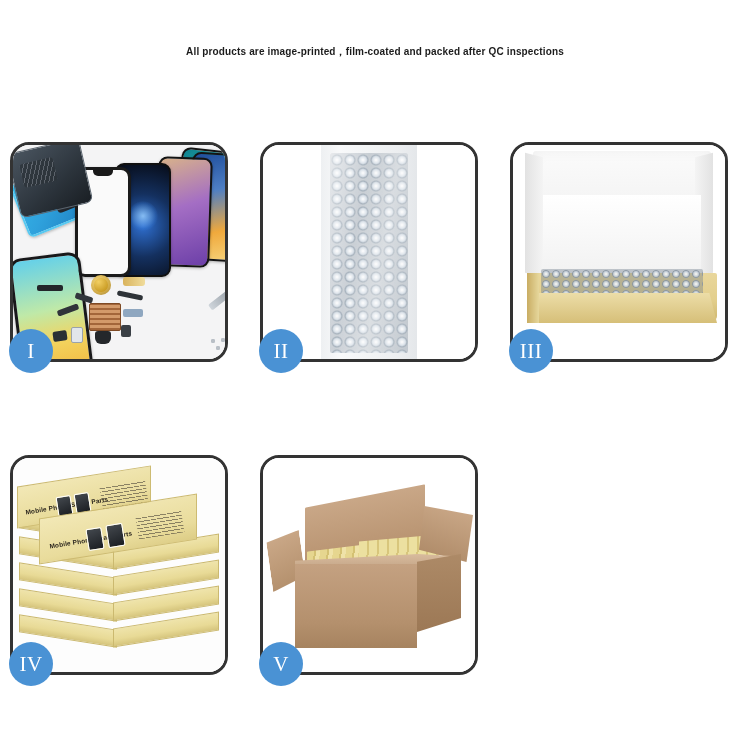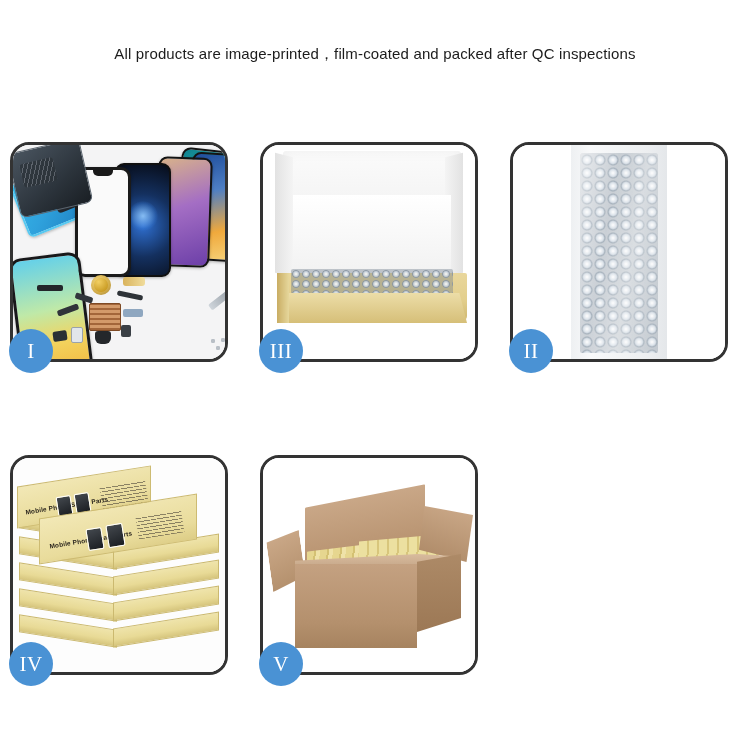--- a/index.html
+++ b/index.html
@@ -25,22 +25,22 @@
     font-size: 35px;
     font-weight: 700;
     letter-spacing: 1.6px;
     color: #141414;
     line-height: 1.05;
     margin: 0;
     white-space: nowrap;
   }
   #page-subtitle {
     font-family: "Liberation Sans", sans-serif;
-    font-size: 15px;
-    font-weight: 400;
+    font-size: 10px;
+    font-weight: 700;
     color: #1c1c1c;
     letter-spacing: 0.15px;
     margin: 11px 0 0 0;
     white-space: nowrap;
   }
 
   
   #panel-grid {
     position: absolute;
     top: 142px;
@@ -476,43 +476,43 @@
         <div class="part pt10"></div>
         <div class="tool"></div>
         <div class="screws"></div>
       </div>
     </div>
     <div class="badge">I</div>
   </div>
 
   <div class="panel">
     <div class="panel-inner">
+      <div class="scene p2-bg">
+        <div class="wrap-sleeve"></div>
+        <div class="bubbles"></div>
+        <div class="bubbles-sheen"></div>
+      </div>
+    </div>
+    <div class="badge">II</div>
+  </div>
+
+  <div class="panel">
+    <div class="panel-inner">
       <div class="scene p3-bg">
         <div class="p3-lid"></div>
         <div class="p3-lid-flapL"></div>
         <div class="p3-lid-flapR"></div>
         <div class="p3-foam"></div>
         <div class="p3-tray"></div>
         <div class="p3-wrapped"></div>
         <div class="p3-tray-front"></div>
         <div class="p3-tray-edgeL"></div>
       </div>
     </div>
     <div class="badge">III</div>
-  </div>
-
-  <div class="panel">
-    <div class="panel-inner">
-      <div class="scene p2-bg">
-        <div class="wrap-sleeve"></div>
-        <div class="bubbles"></div>
-        <div class="bubbles-sheen"></div>
-      </div>
-    </div>
-    <div class="badge">II</div>
   </div>
 
   <div class="panel">
     <div class="panel-inner">
       <div class="scene p4-bg">
         <div class="stack">
 
           <div class="sbox" style="left:6px;  top:60px;  width:96px; height:16px; transform: skewY(9deg);"></div>
           <div class="sbox" style="left:6px;  top:86px;  width:96px; height:16px; transform: skewY(9deg);"></div>
           <div class="sbox" style="left:6px;  top:112px; width:96px; height:16px; transform: skewY(9deg);"></div>

